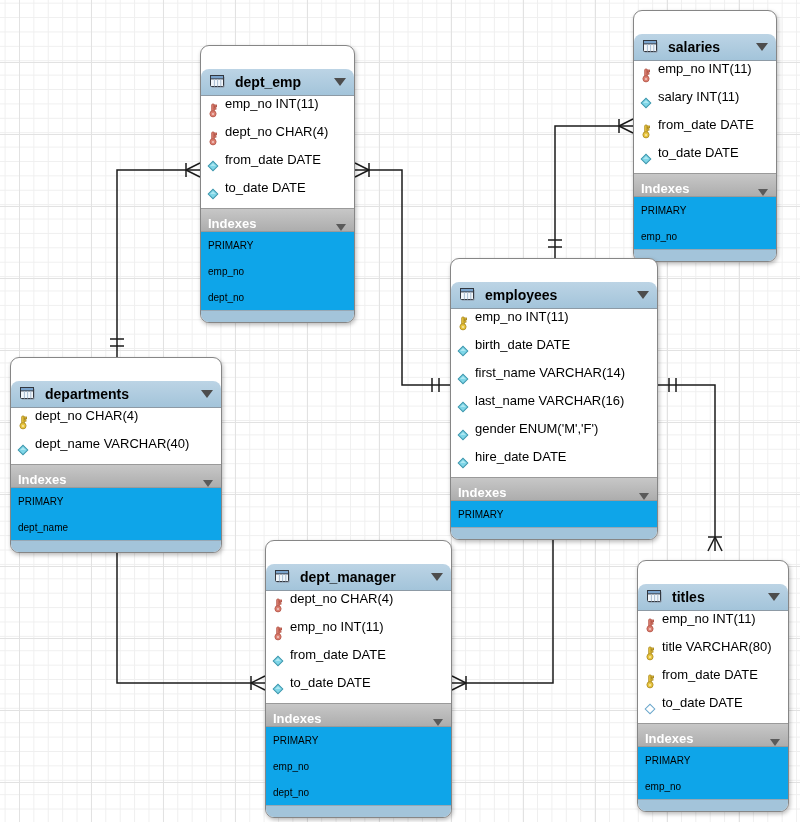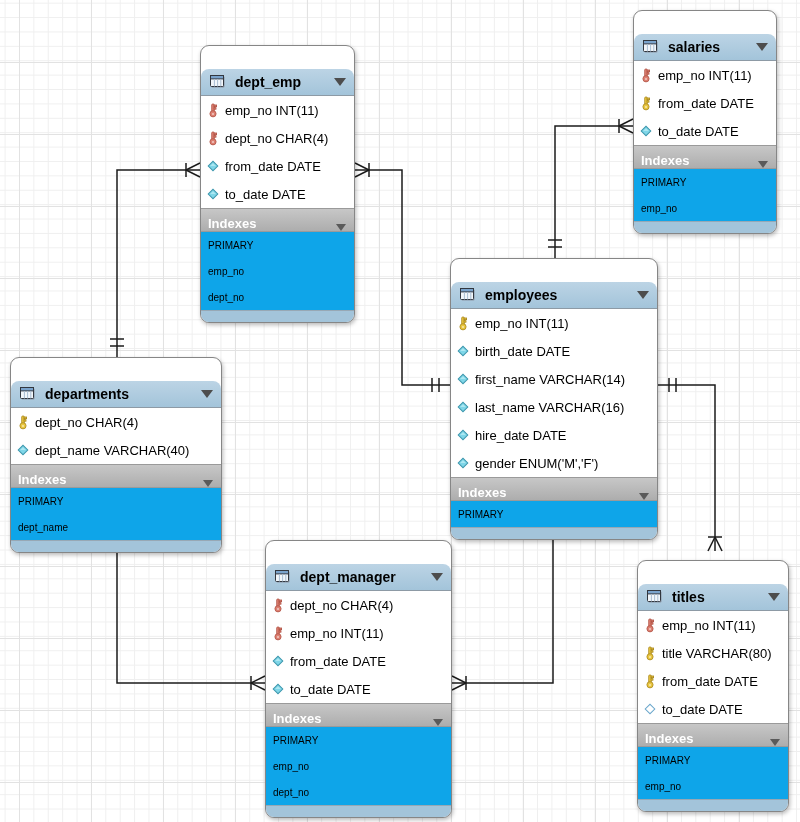--- a/index.html
+++ b/index.html
@@ -32,21 +32,21 @@
     border-radius:8px 8px 0 0;
     margin-top:23px;
   }
   .tbl-name{font-size:14px;font-weight:bold;color:#000;}
   .tri{
     margin-left:auto;width:0;height:0;
     border-left:6px solid transparent;border-right:6px solid transparent;
     border-top:8px solid #4d4d4d;
   }
   .col-row{
-    height:28px;display:flex;align-items:center;gap:6px;
+    height:28px;display:flex;gap:6px;
     padding-left:6px;font-size:13px;color:#000;background:#fff;
   }
   .idx-bar{
     height:22px;display:flex;align-items:flex-end;
     padding:0 8px 0 7px;
     background:linear-gradient(#c7c7c7,#adadad);
     border-top:1px solid #9a9a9a;border-bottom:1px solid #9a9a9a;
     color:#ffffff;font-size:13px;font-weight:bold;
   }
   .idx-bar .tri{border-top-color:#5a5a5a;border-left-width:5px;border-right-width:5px;border-top-width:7px;}
@@ -215,20 +215,29 @@
                   <rect x="7" y="4.6" width="2" height="1.6"></rect>
                   <circle cx="6" cy="10.8" r="3.1"></circle>
                 </g>
                 <circle cx="6" cy="11" r="1.1" fill="#ffffff" stroke="none" opacity="0.55"></circle>
               </svg>
             </span>
             <span>emp_no INT(11)</span>
           </div>
           <div class="col-row">
             <span class="col-icon">
+              <svg width="12" height="12" viewBox="0 0 12 12">
+                <rect x="2.6" y="2.6" width="6.8" height="6.8" fill="#7fd6e8" stroke="#3e97ad" stroke-width="1" transform="rotate(45 6 6)"></rect>
+                <path d="M3.2 6 L6 3.2 L8.8 6 Z" fill="#b9ecf4" opacity="0.8"></path>
+              </svg>
+            </span>
+            <span>salary INT(11)</span>
+          </div>
+          <div class="col-row">
+            <span class="col-icon">
               <svg width="12" height="15" viewBox="0 0 12 15">
                 <g fill="#e9c63f" stroke="#a8871c" stroke-width="0.8">
                   <rect x="4.7" y="1" width="2.6" height="8" rx="1"></rect>
                   <rect x="7" y="2" width="2.6" height="1.6"></rect>
                   <rect x="7" y="4.6" width="2" height="1.6"></rect>
                   <circle cx="6" cy="10.8" r="3.1"></circle>
                 </g>
                 <circle cx="6" cy="11" r="1.1" fill="#ffffff" stroke="none" opacity="0.55"></circle>
               </svg>
             </span>
@@ -312,30 +321,30 @@
             </span>
             <span>last_name VARCHAR(16)</span>
           </div>
           <div class="col-row">
             <span class="col-icon">
               <svg width="12" height="12" viewBox="0 0 12 12">
                 <rect x="2.6" y="2.6" width="6.8" height="6.8" fill="#7fd6e8" stroke="#3e97ad" stroke-width="1" transform="rotate(45 6 6)"></rect>
                 <path d="M3.2 6 L6 3.2 L8.8 6 Z" fill="#b9ecf4" opacity="0.8"></path>
               </svg>
             </span>
+            <span>gender ENUM('M','F')</span>
+          </div>
+          <div class="col-row">
+            <span class="col-icon">
+              <svg width="12" height="12" viewBox="0 0 12 12">
+                <rect x="2.6" y="2.6" width="6.8" height="6.8" fill="#7fd6e8" stroke="#3e97ad" stroke-width="1" transform="rotate(45 6 6)"></rect>
+                <path d="M3.2 6 L6 3.2 L8.8 6 Z" fill="#b9ecf4" opacity="0.8"></path>
+              </svg>
+            </span>
             <span>hire_date DATE</span>
-          </div>
-          <div class="col-row">
-            <span class="col-icon">
-              <svg width="12" height="12" viewBox="0 0 12 12">
-                <rect x="2.6" y="2.6" width="6.8" height="6.8" fill="#7fd6e8" stroke="#3e97ad" stroke-width="1" transform="rotate(45 6 6)"></rect>
-                <path d="M3.2 6 L6 3.2 L8.8 6 Z" fill="#b9ecf4" opacity="0.8"></path>
-              </svg>
-            </span>
-            <span>gender ENUM('M','F')</span>
           </div>
         </div>
     <div class="idx-bar">
       <span>Indexes</span>
       <span class="tri"></span>
     </div>
     <div class="idxs">
           <div class="idx-row">PRIMARY</div>
         </div>
     <div class="tbl-footer"></div>

